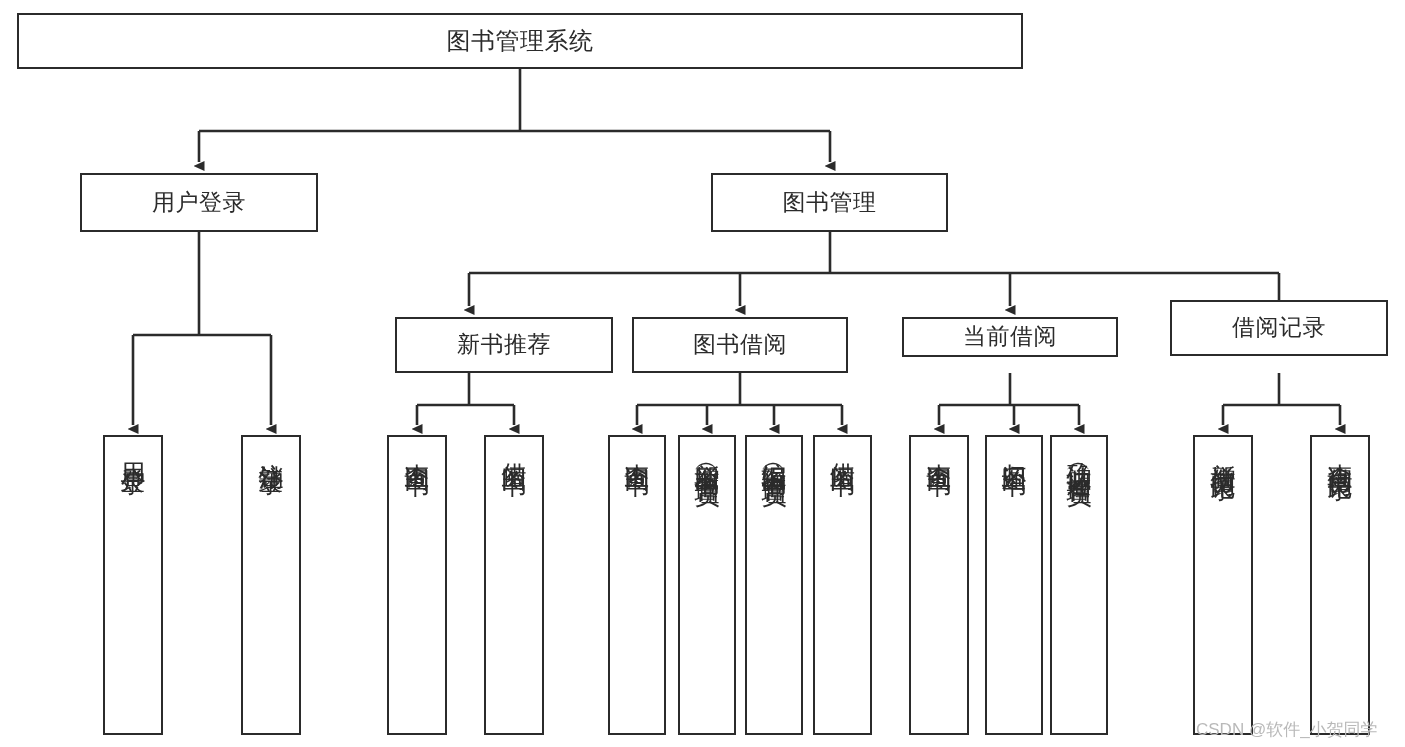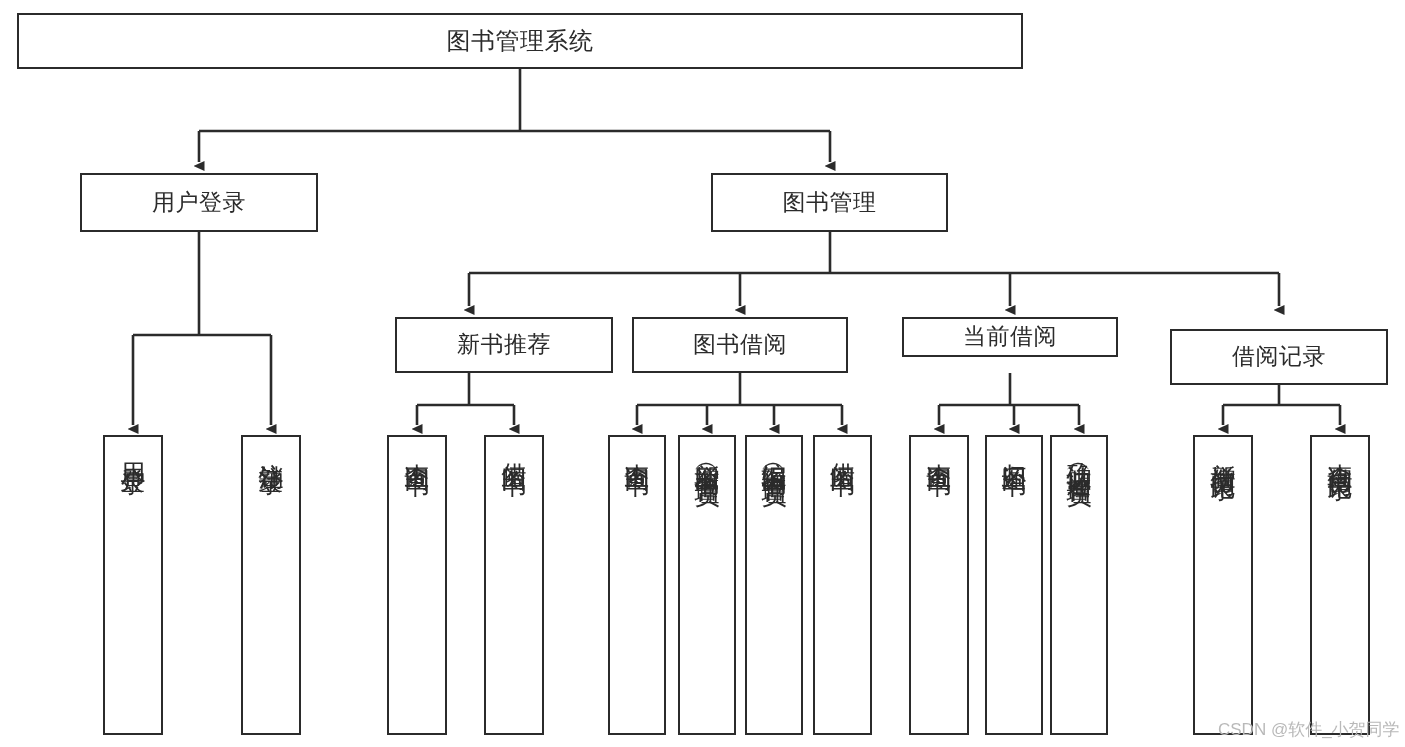--- a/index.html
+++ b/index.html
@@ -141,21 +141,21 @@
 
   <div class="node horiz" style="left:360px; top:317px; width:218px; height:56px;margin-left:35px;">
     <span class="node-label">新书推荐</span>
   </div>
   <div class="node horiz" style="left:632px; top:317px; width:216px; height:56px;justify-content:center;">
     <span class="node-label">图书借阅</span>
   </div>
   <div class="node horiz" style="left:902px; top:317px; width:216px; height:40px;">
     <span class="node-label">当前借阅</span>
   </div>
-  <div class="node horiz" style="left:1170px; top:329px; width:218px; height:56px;">
+  <div class="node horiz" style="left:1170px; top:300px; width:218px; height:56px;">
     <span class="node-label">借阅记录</span>
   </div>
 
   <div class="node vert" style="left:103px; top:435px; width:60px; height:300px;">
     <span class="node-label">用户登录</span>
   </div>
   <div class="node vert" style="left:241px; top:435px; width:60px; height:300px;">
     <span class="node-label">注销登录</span>
   </div>
   <div class="node vert" style="left:387px; top:435px; width:60px; height:300px;">
@@ -185,15 +185,15 @@
   <div class="node vert" style="left:1050px; top:435px; width:58px; height:300px;">
     <span class="node-label">确认归还（管理员）</span>
   </div>
   <div class="node vert" style="left:1193px; top:435px; width:60px; height:300px;">
     <span class="node-label">新增借阅记录</span>
   </div>
   <div class="node vert" style="left:1310px; top:435px; width:60px; height:300px;">
     <span class="node-label">查询借阅记录</span>
   </div>
 
-  <div class="watermark" style="left:1196px; top:718px;margin-left:22px;">CSDN @软件_小贺同学</div>
+  <div class="watermark" style="left:1196px; top:718px;">CSDN @软件_小贺同学</div>
 
 </div>
 
 </body></html>

